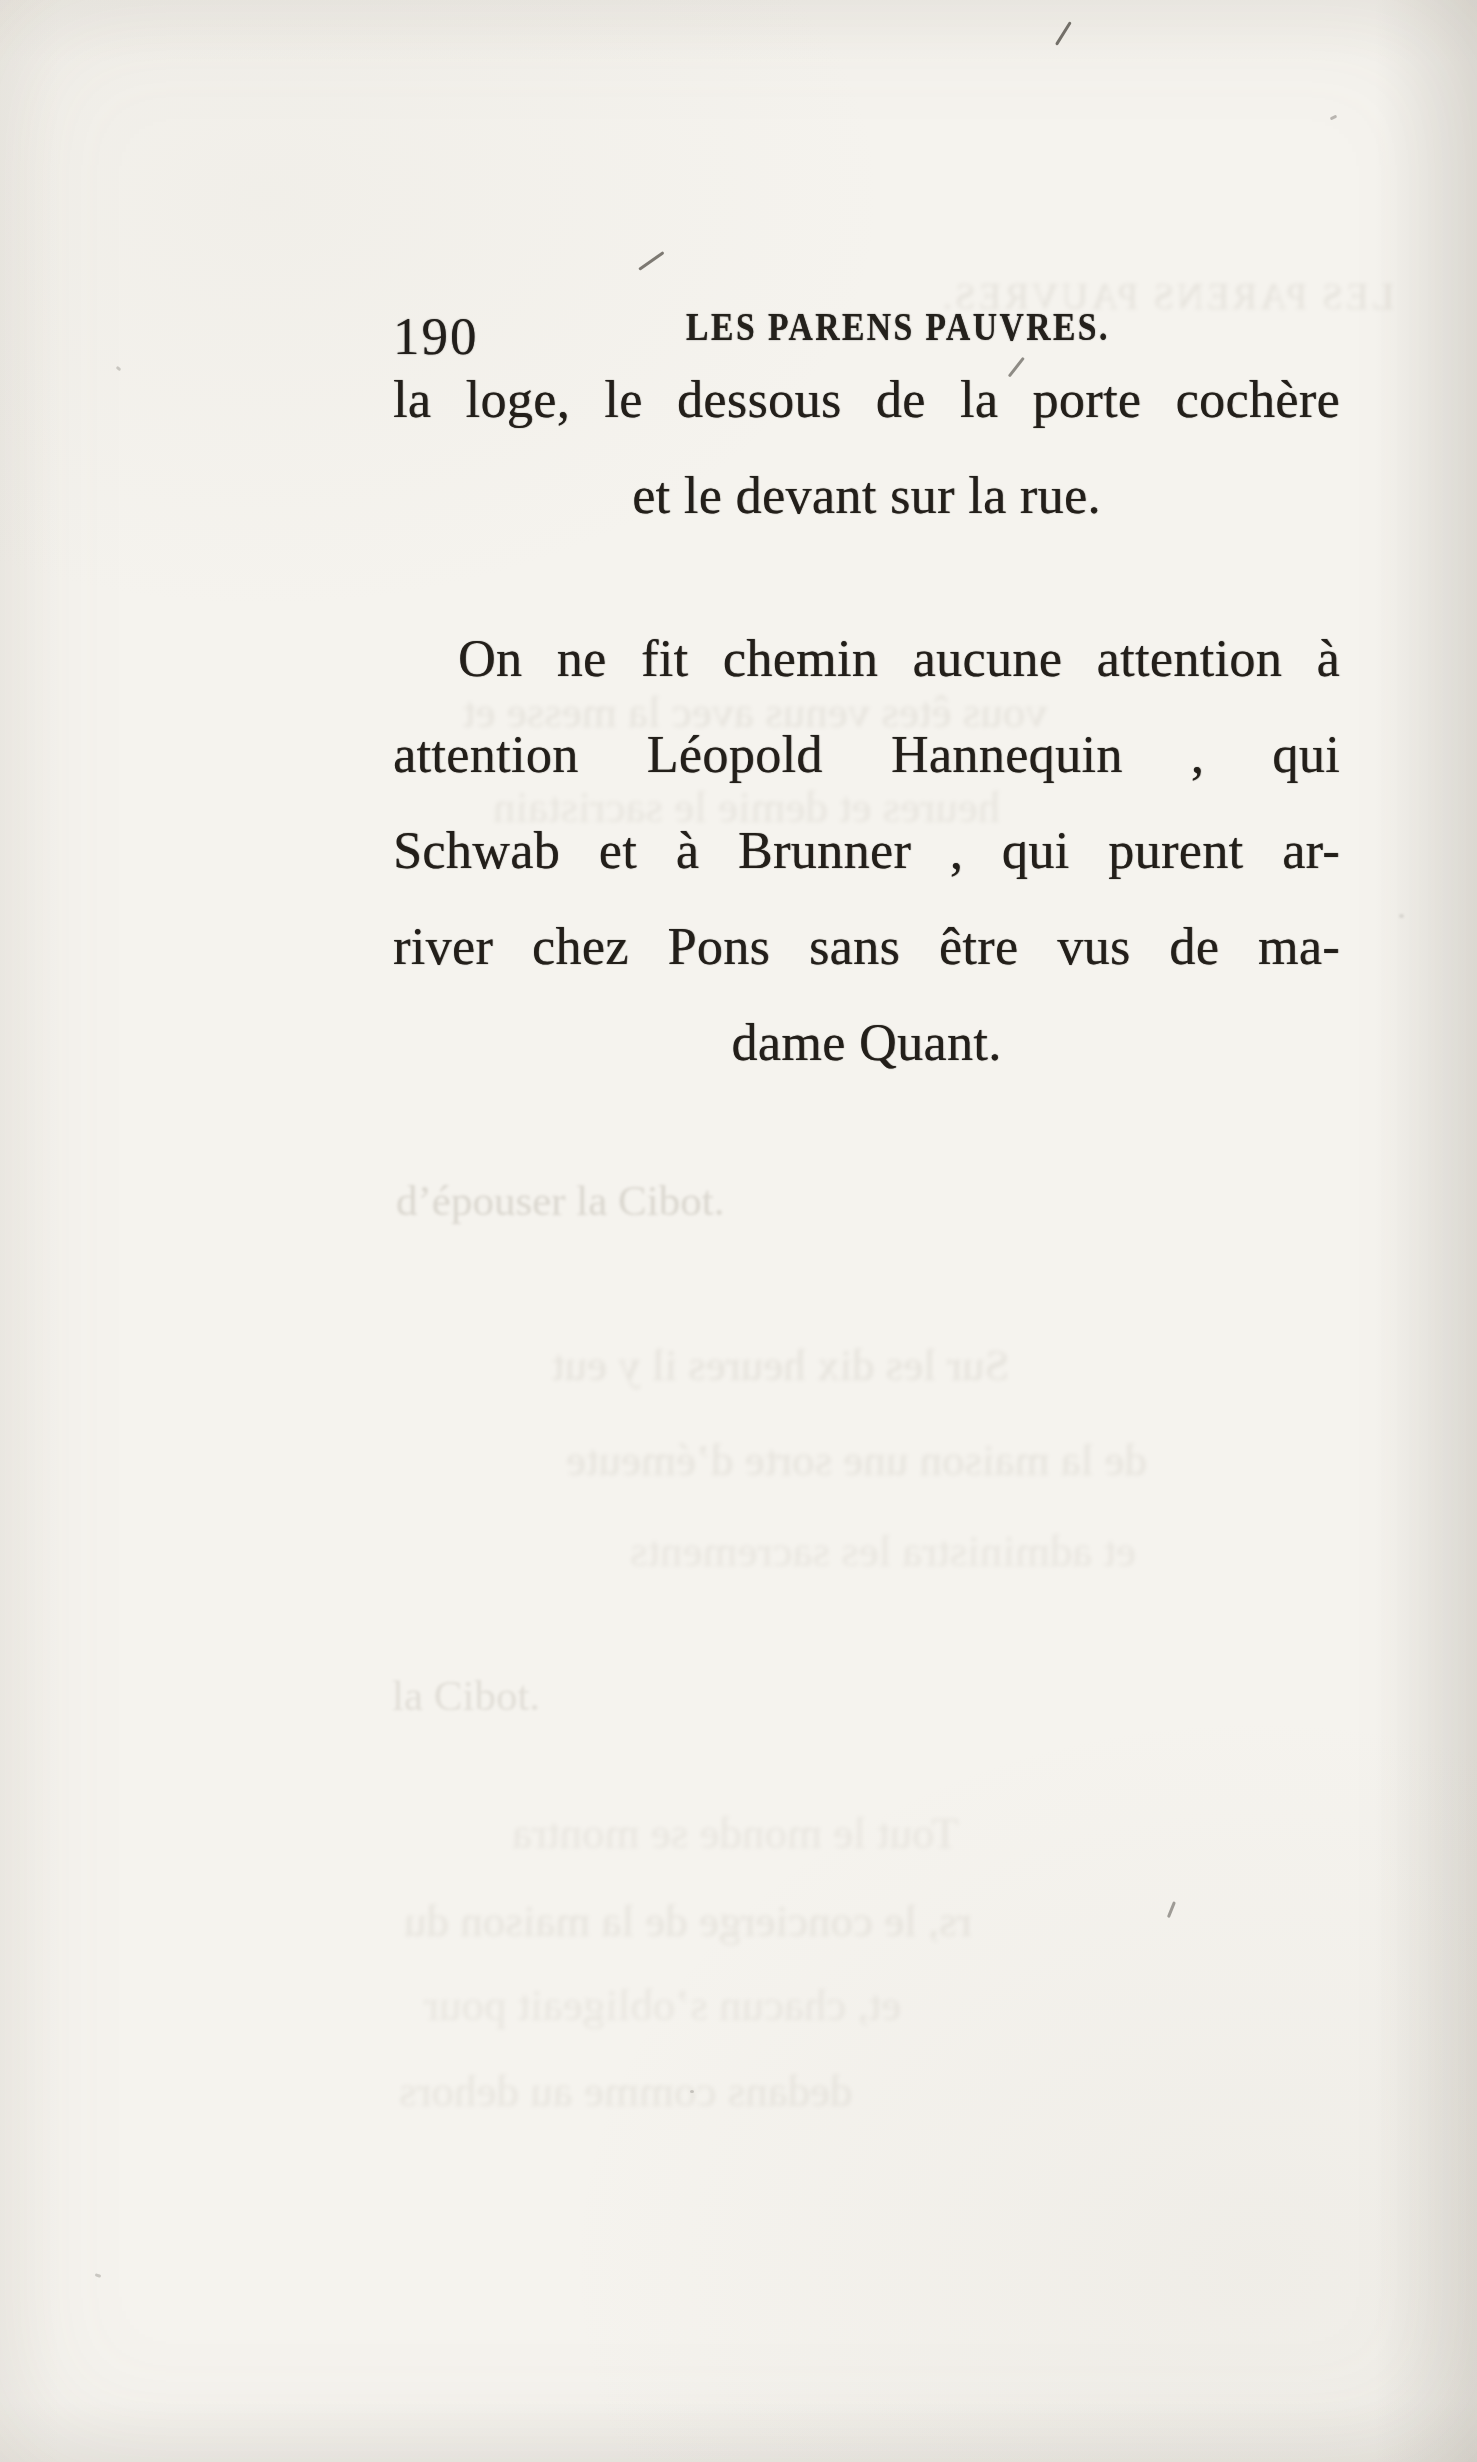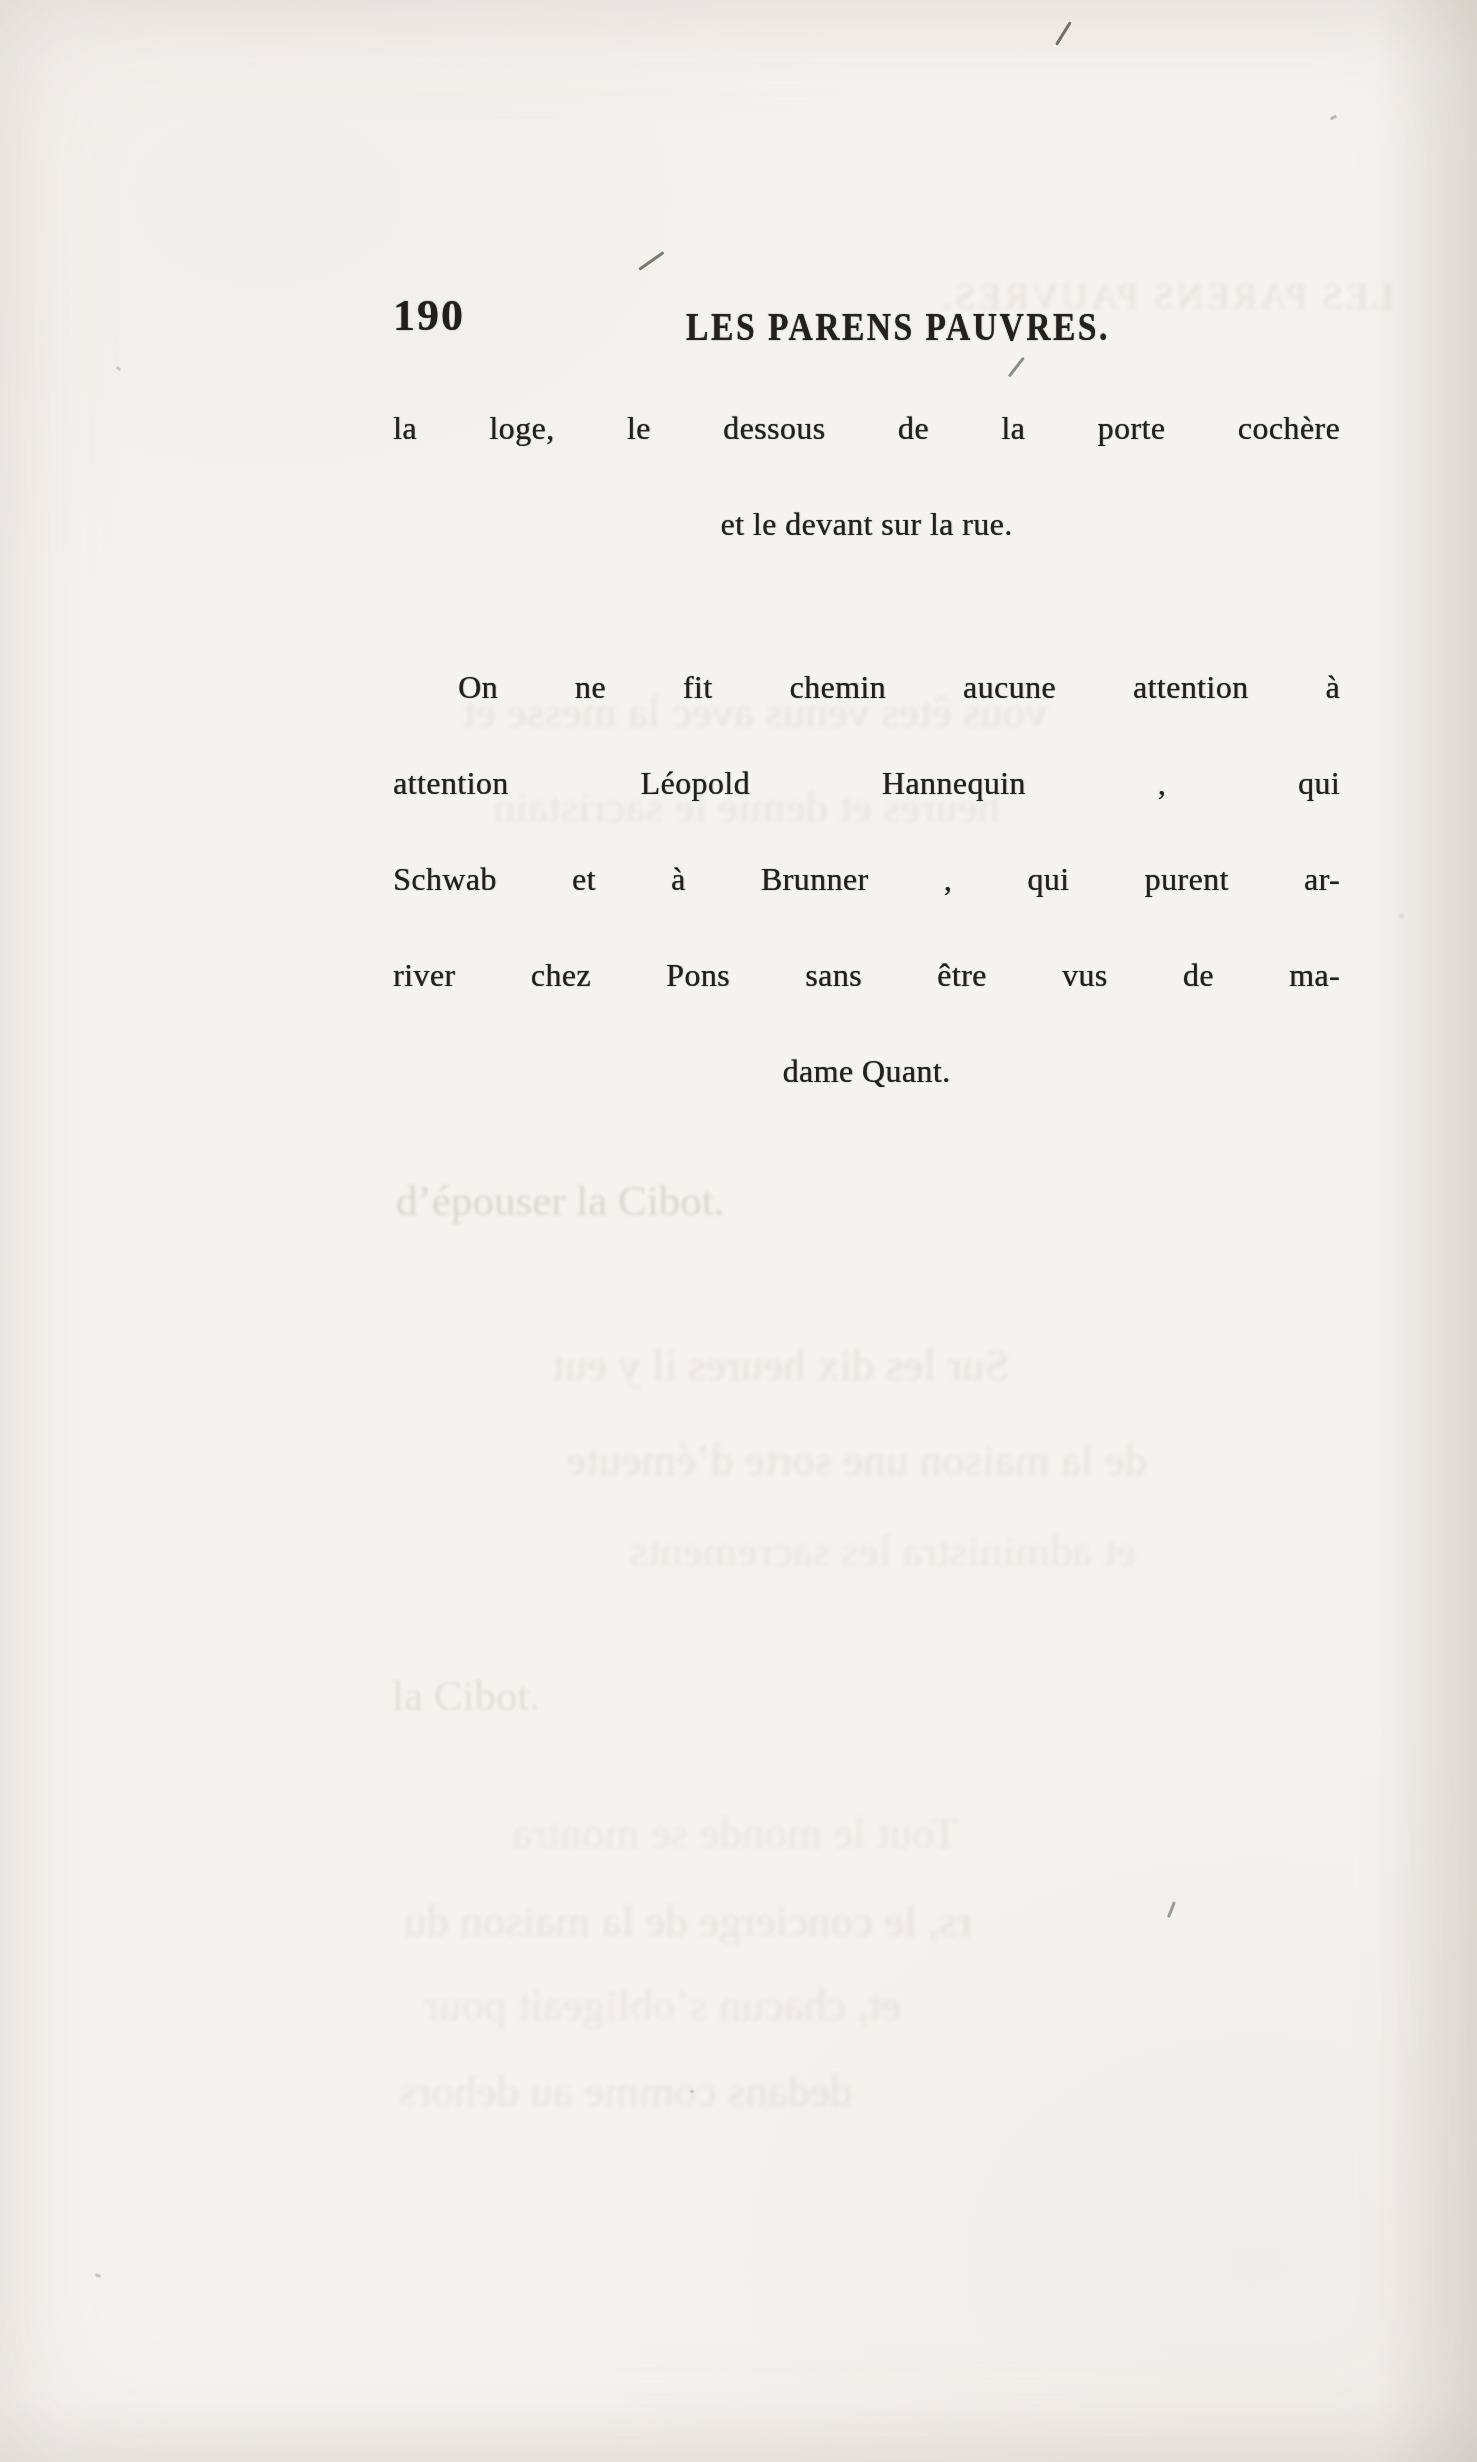--- a/index.html
+++ b/index.html
@@ -15,38 +15,38 @@
       radial-gradient(ellipse 887px 591px at 18% 8%, rgba(205,200,188,.10), rgba(0,0,0,0) 70%),
       radial-gradient(ellipse 985px 788px at 85% 92%, rgba(190,185,172,.10), rgba(0,0,0,0) 70%),
       linear-gradient(90deg, rgba(226,222,213,.25) 0%, rgba(0,0,0,0) 4%, rgba(0,0,0,0) 93%, rgba(189,185,176,.35) 99.6%),
       linear-gradient(180deg, rgba(222,218,209,.25) 0%, rgba(0,0,0,0) 2.5%, rgba(0,0,0,0) 97.5%, rgba(210,206,197,.28) 100%),
       #f5f3ee;
     box-shadow:inset 0 0 138px rgba(120,112,98,.10);
   }
   
   .running-head{position:absolute;top:0;left:0;width:100%;height:0;}
   .folio{
-    position:absolute;left:393px;top:292px;
-    font-size:44px;font-weight:700;line-height:47px;
+    position:absolute;left:393px;top:313px;
+    font-size:53px;font-weight:400;line-height:47px;
     color:#221f1b;letter-spacing:2px;
     text-shadow:0 0 1.2px rgba(34,31,27,.8);
     filter:blur(0.3px);
   }
   .head-title{
     position:absolute;left:898px;top:306px;
     font-size:41px;font-weight:700;line-height:41px;
     color:#24211c;letter-spacing:3px;white-space:nowrap;
     transform:translateX(-50%) scaleX(.82);transform-origin:center;
     text-shadow:0 0 1.3px rgba(34,31,27,.85);
     filter:blur(0.3px);
   }
   
   .text-block{
-    position:absolute;left:393px;top:380px;width:947px;
-    color:#231f1a;font-size:32px;line-height:96px;
+    position:absolute;left:393px;top:352px;width:947px;
+    color:#231f1a;font-size:52px;line-height:96px;
     letter-spacing:0.4px;
     text-shadow:0.4px 0.4px 1px rgba(30,27,22,.85);
     filter:blur(0.3px);
   }
   .text-block p{margin:0 0 67px 0;padding:0;}
   .line{display:block;white-space:nowrap;}
   .just{text-align:justify;text-align-last:justify;white-space:normal;}
   .last{text-align:center;}
   .ind{text-indent:65px;}
   

